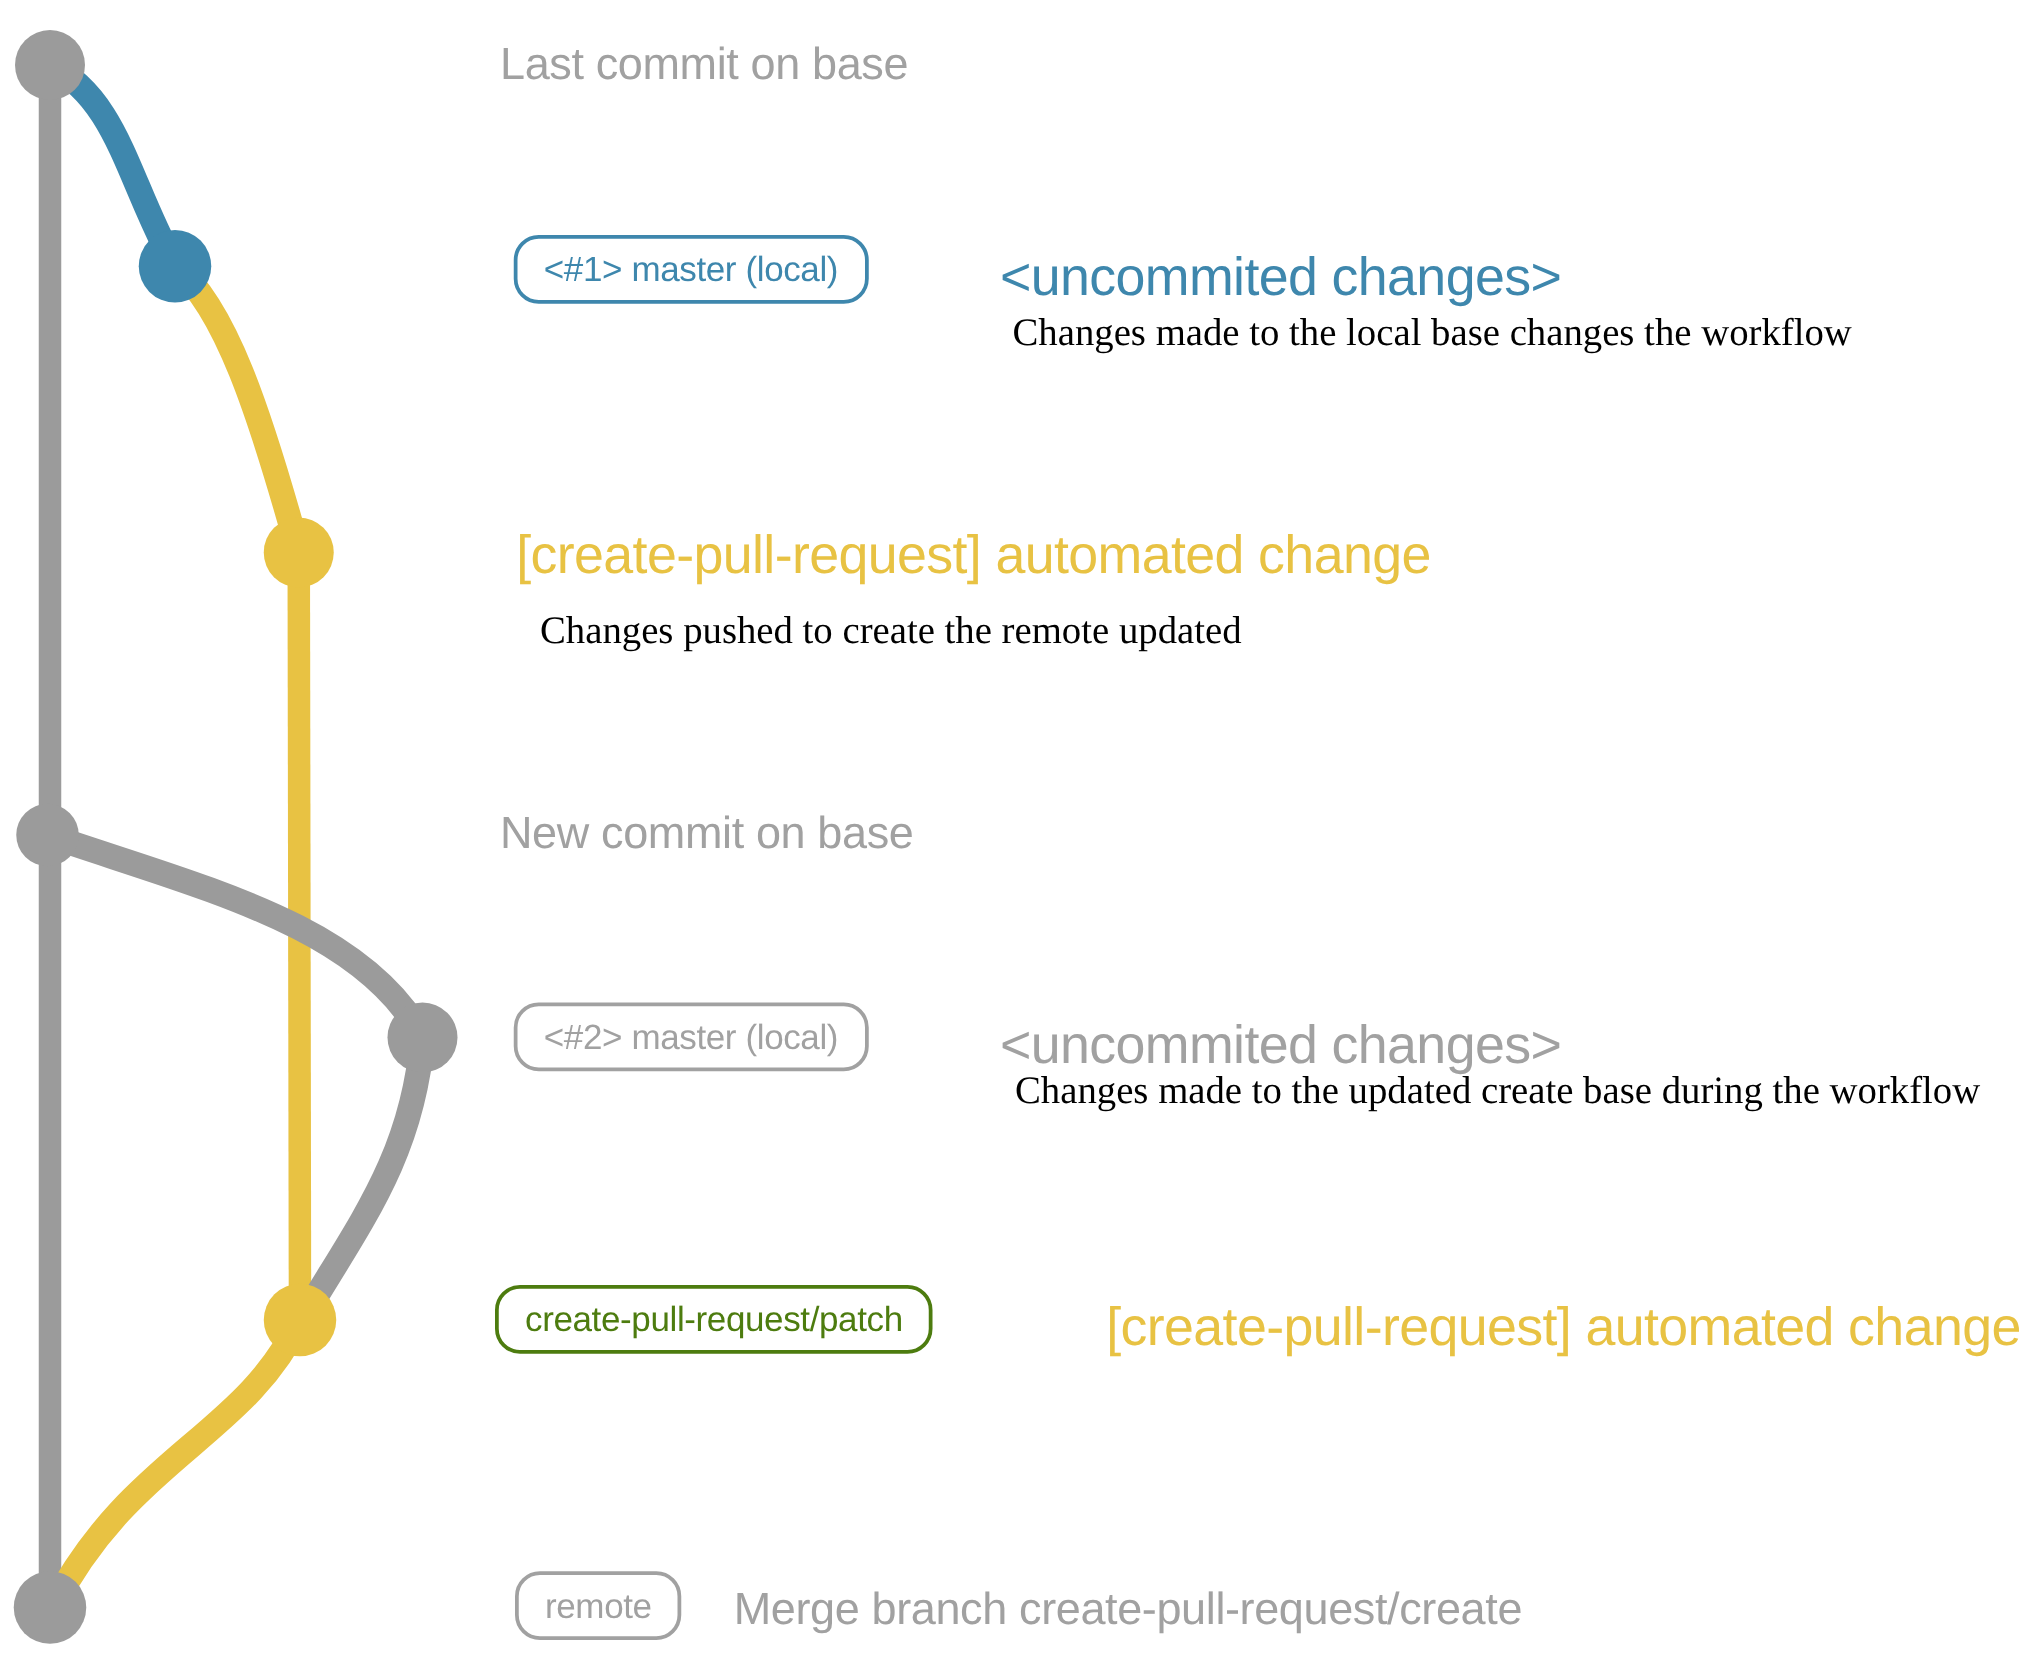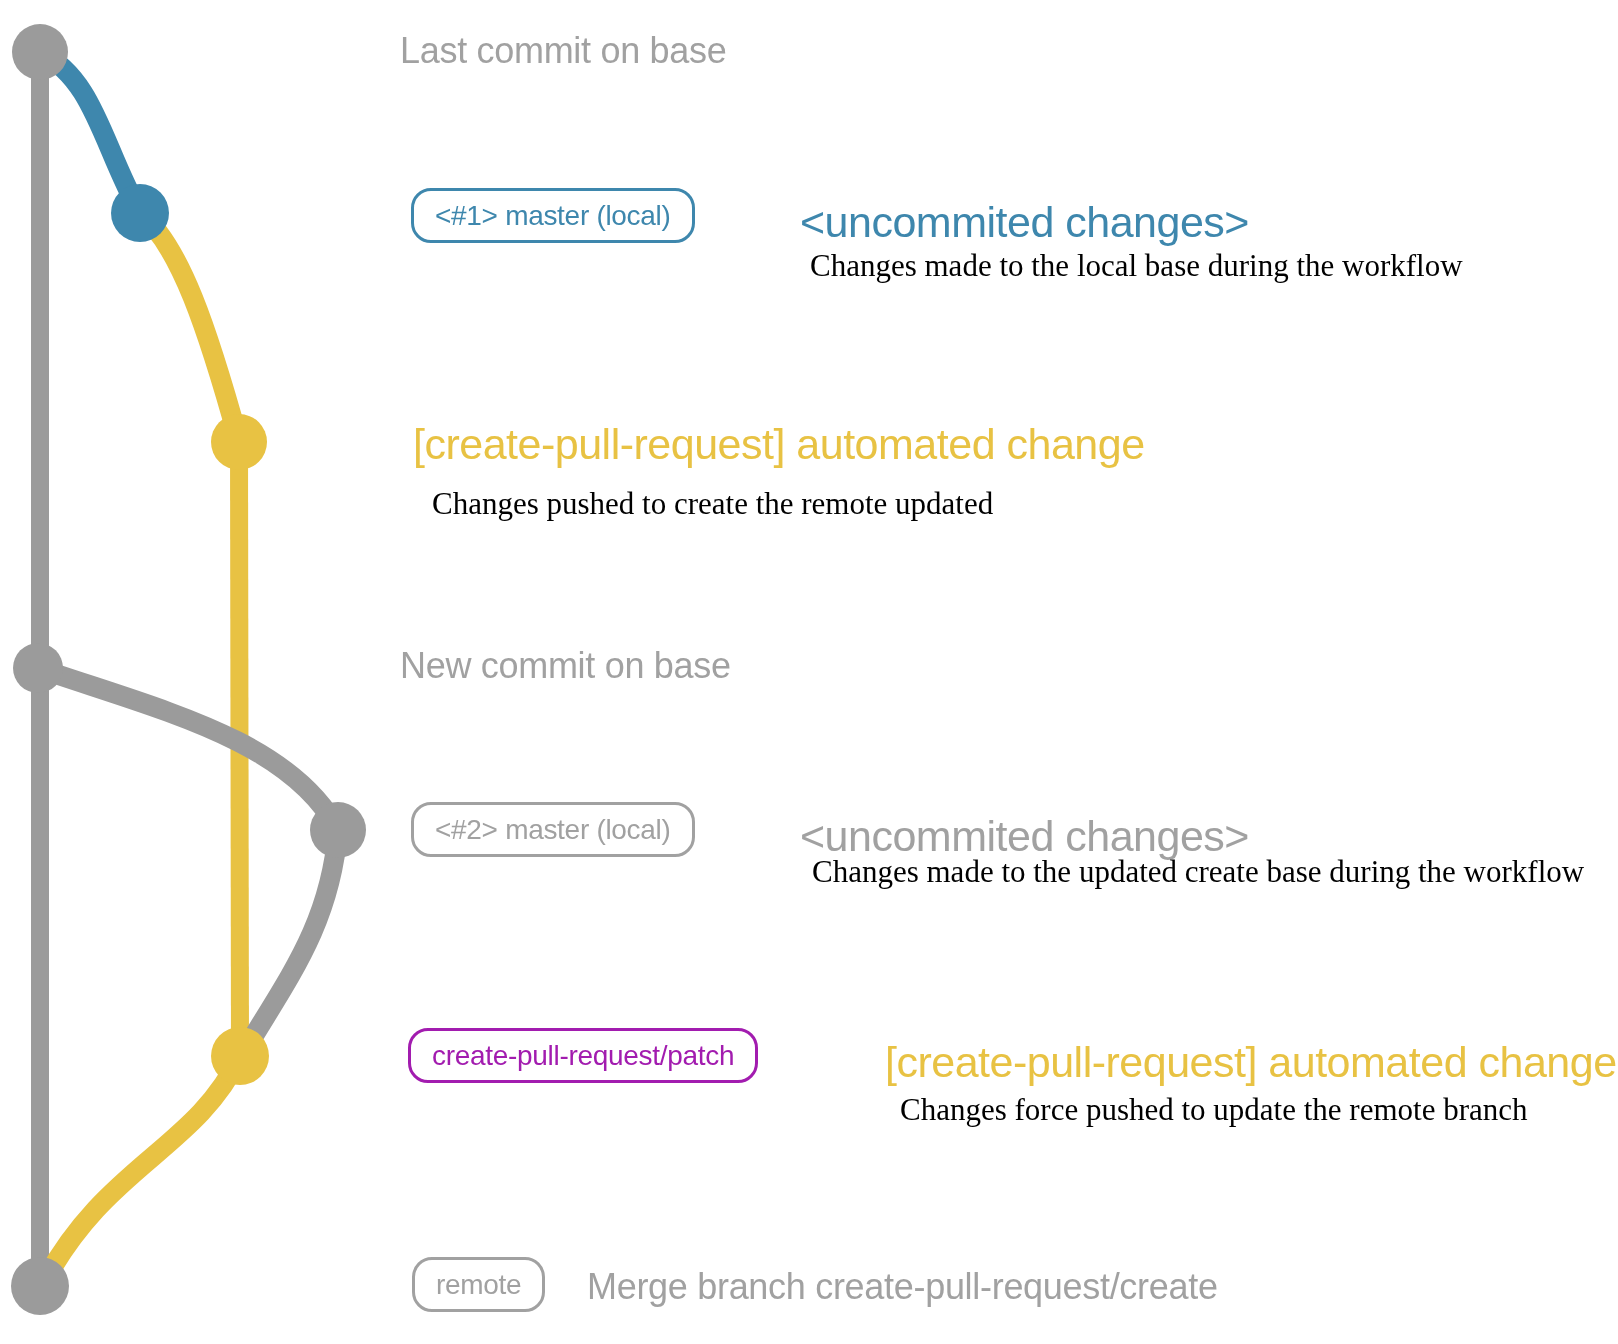--- a/index.html
+++ b/index.html
@@ -41,37 +41,36 @@
     <circle cx="240" cy="1056" r="29" fill="#e8c243"></circle>
     <circle cx="40" cy="1286" r="29" fill="#9b9b9b"></circle>
   </svg>
 
   <div class="abs heading" style="left: 400px; top: 30px; color: rgb(161, 161, 161);">Last commit on base</div>
 
   <div class="abs" style="left: 411px; top: 188px; color: rgb(62, 135, 173);">
     <span class="badge">&lt;#1&gt; master (local)</span>
   </div>
   <div class="abs ann" style="left: 800px; top: 198px; color: rgb(62, 135, 173);">&lt;uncommited changes&gt;</div>
-  <div class="abs serif" style="left:810px;top:248px;">Changes made to the local base during the workflow</div>
+  <div class="abs serif" style="left:810px;top:248px;">Changes made to the local base changes the workflow</div>
 
   <div class="abs ann" style="left: 413px; top: 420px; color: rgb(232, 194, 67);">[create-pull-request] automated change</div>
   <div class="abs serif" style="left:432px;top:486px;">Changes pushed to create the remote updated</div>
 
   <div class="abs heading" style="left: 400px; top: 645px; color: rgb(161, 161, 161);">New commit on base</div>
 
   <div class="abs" style="left: 411px; top: 802px; color: rgb(161, 161, 161);">
     <span class="badge">&lt;#2&gt; master (local)</span>
   </div>
   <div class="abs ann" style="left: 800px; top: 812px; color: rgb(161, 161, 161);">&lt;uncommited changes&gt;</div>
   <div class="abs serif" style="left:812px;top:854px;">Changes made to the updated create base during the workflow</div>
 
-  <div class="abs" style="left: 408px; top: 1028px; color: #a21caf;">
+  <div class="abs" style="left: 396px; top: 1028px; color: #4d7c0f;">
     <span class="badge">create-pull-request/patch</span>
   </div>
   <div class="abs ann" style="left: 885px; top: 1038px; color: rgb(232, 194, 67);">[create-pull-request] automated change</div>
-  <div class="abs serif" style="left:900px;top:1092px;">Changes force pushed to update the remote branch</div>
 
   <div class="abs" style="left: 412px; top: 1257px; color: rgb(161, 161, 161);">
     <span class="badge">remote</span>
   </div>
   <div class="abs heading" style="left: 587px; top: 1266px; color: rgb(161, 161, 161);">Merge branch create-pull-request/create</div>
 
 </div>
 
 </body></html>

